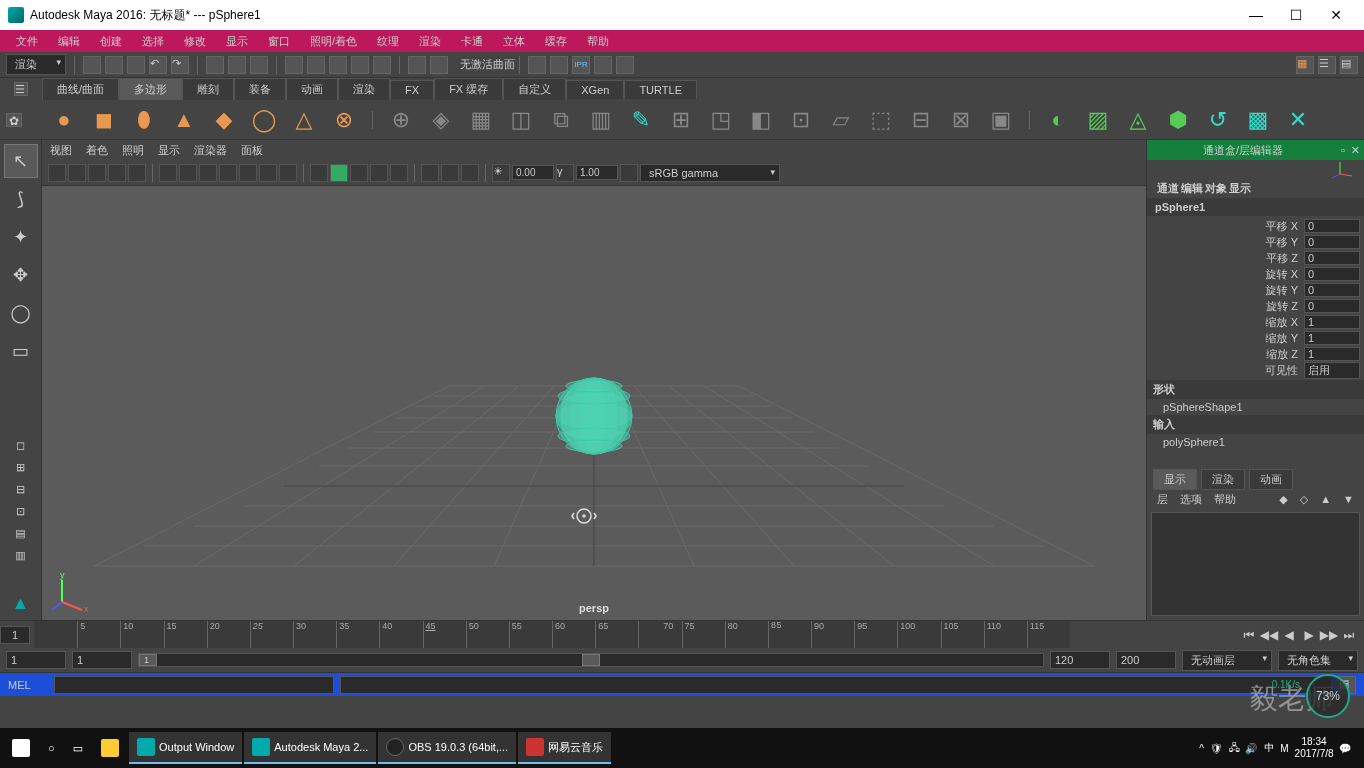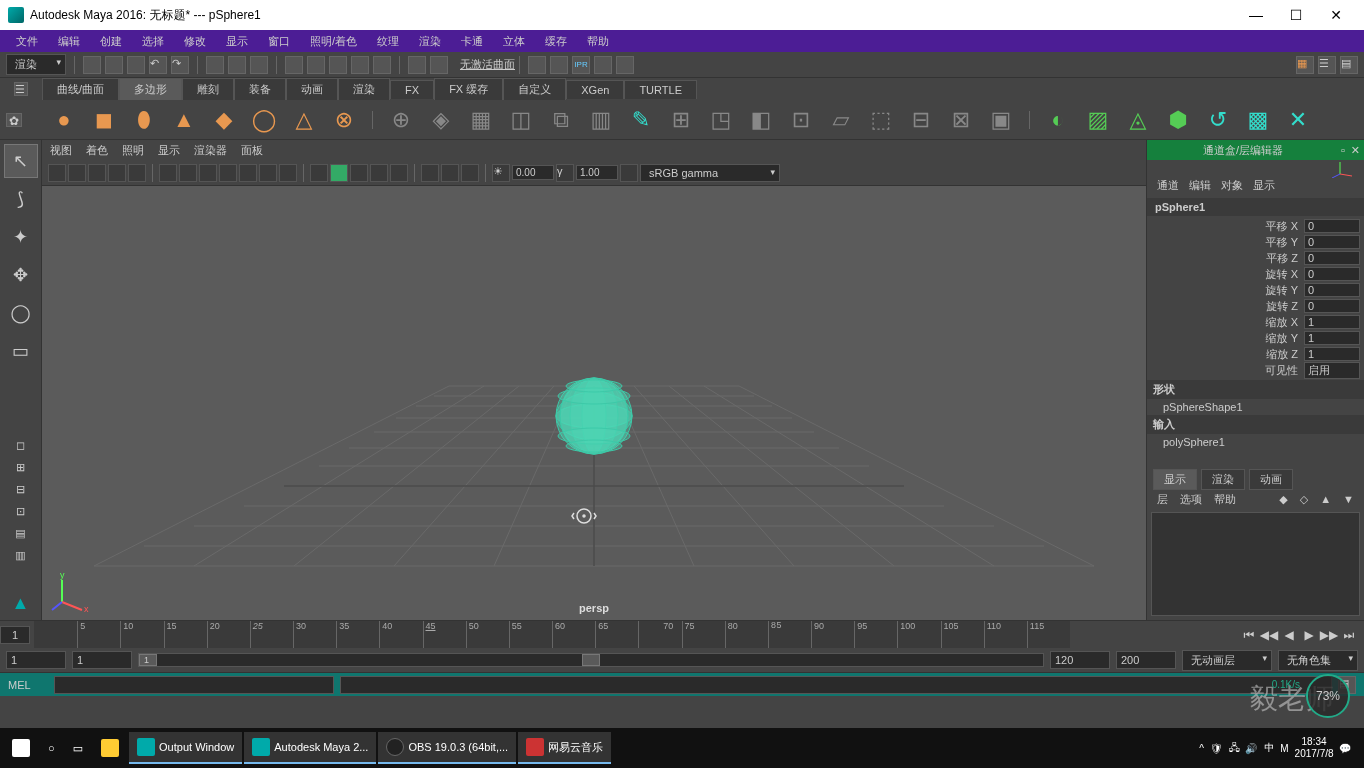--- a/index.html
+++ b/index.html
@@ -1,21 +1,21 @@
 <!DOCTYPE html>
 <html><head>
 <meta charset="utf-8">
 <style>
 * { margin:0; padding:0; box-sizing:border-box; font-family:"Microsoft YaHei",Arial,sans-serif; user-select:none; }
 body { width:1364px; height:768px; background:#444; color:#ccc; font-size:11px; overflow:hidden; position:relative; }
 .titlebar { height:30px; background:#fff; color:#000; display:flex; align-items:center; padding:0 8px; font-size:12px; }
 .titlebar .logo { width:16px; height:16px; background:linear-gradient(135deg,#0aa,#066); border-radius:2px; margin-right:6px; }
 .titlebar .spacer { flex:1; }
 .titlebar .winbtn { width:40px; text-align:center; font-size:14px; cursor:pointer; }
-.menubar { height:22px; background:#4c1d95; display:flex; align-items:center; padding:0 6px; gap:0; }
+.menubar { height:22px; background:#be185d; display:flex; align-items:center; padding:0 6px; gap:0; }
 .menubar span { padding:2px 10px; cursor:pointer; }
 .statusline { height:26px; background:#444; display:flex; align-items:center; padding:0 6px; gap:4px; border-bottom:1px solid #333; }
 .combobox { background:#2a2a2a; border:1px solid #555; padding:2px 20px 2px 8px; position:relative; min-width:60px; }
 .combobox::after { content:"▾"; position:absolute; right:4px; top:2px; font-size:9px; }
 .sep { width:1px; height:18px; background:#666; margin:0 4px; }
 .tbtn { width:18px; height:18px; background:#555; border:1px solid #666; cursor:pointer; display:inline-block; }
 .shelftabs { height:22px; background:#444; display:flex; align-items:center; gap:0; }
 .shelftabs .stab { padding:3px 14px; background:#3a3a3a; border:1px solid #555; border-bottom:none; cursor:pointer; }
 .shelftabs .stab.active { background:#5a5a5a; }
 .shelf { height:40px; background:#444; display:flex; align-items:center; padding:0 6px; gap:8px; border-bottom:1px solid #333; }
@@ -31,21 +31,21 @@
 .panelmenu { height:20px; display:flex; align-items:center; padding:0 8px; gap:14px; background:#444; }
 .panelmenu span { cursor:pointer; }
 .paneltb { height:26px; display:flex; align-items:center; padding:0 6px; gap:2px; background:#444; border-bottom:1px solid #333; }
 .paneltb .pb { width:18px; height:18px; background:#3a3a3a; border:1px solid #555; cursor:pointer; display:inline-block; }
 .paneltb input { width:42px; background:#2a2a2a; border:1px solid #555; color:#ccc; font-size:10px; padding:1px 3px; }
 .viewport { flex:1; background:#5b5b5b; position:relative; overflow:hidden; }
 .vplabel { position:absolute; bottom:6px; left:50%; transform:translateX(-50%); color:#ddd; font-size:11px; font-weight:bold; }
 .axis-gizmo { position:absolute; bottom:8px; left:8px; width:40px; height:40px; }
 .chanbox { width:218px; background:#444; border-left:1px solid #333; display:flex; flex-direction:column; font-size:11px; }
 .chanhdr { height:20px; background:#15803d; display:flex; align-items:center; justify-content:center; gap:6px; padding:0 4px; }
-.chantabs { height:20px; display:flex; gap:10px; padding:0 10px; align-items:flex-start; }
+.chantabs { height:20px; display:flex; gap:2px; padding:0 10px; align-items:center;font-weight:bold; }
 .chantabs span { cursor:pointer; }
 .objname { padding:3px 8px; font-weight:bold; background:#3a3a3a; }
 .attrs { padding:2px 0; }
 .attrrow { display:flex; height:16px; align-items:center; }
 .attrrow .lbl { flex:1; text-align:right; padding-right:6px; color:#ccc; }
 .attrrow .val { width:56px; background:#2a2a2a; border:1px solid #555; padding:0 3px; margin-right:4px; }
 .secthdr { padding:2px 6px; background:#3a3a3a; font-weight:bold; }
 .subitem { padding:2px 16px; }
 .layertabs { height:22px; display:flex; align-items:center; gap:4px; padding:0 6px; margin-top:18px; }
 .layertabs .lt { padding:2px 10px; background:#3a3a3a; border:1px solid #555; cursor:pointer; }
@@ -55,21 +55,21 @@
 .timeslider { height:28px; background:#444; display:flex; align-items:center; border-top:1px solid #333; position:relative; }
 .timeslider .ticks { flex:1; height:100%; position:relative; background:#3a3a3a; margin:0 4px; overflow:hidden; }
 .tick { position:absolute; top:0; height:100%; border-left:1px solid #666; font-size:9px; padding-left:2px; color:#aaa; }
 .framefield { width:30px; background:#2a2a2a; border:1px solid #555; color:#ccc; text-align:center; padding:2px; }
 .playctrls { display:flex; gap:2px; padding:0 6px; }
 .playctrls .pc { width:18px; height:18px; display:flex; align-items:center; justify-content:center; cursor:pointer; font-size:12px; color:#ccc; }
 .rangeslider { height:24px; background:#444; display:flex; align-items:center; gap:6px; padding:0 6px; }
 .rangeslider input { width:60px; background:#2a2a2a; border:1px solid #555; color:#ccc; padding:2px 4px; font-size:11px; }
 .rangetrack { flex:1; height:14px; background:#2a2a2a; border:1px solid #555; position:relative; }
 .rangehandle { position:absolute; height:100%; background:#5a5a5a; border:1px solid #777; }
-.cmdline { height:24px; background:#0f766e; display:flex; align-items:center; gap:6px; padding:0 8px; border-top:1px solid #333; }
+.cmdline { height:24px; background:#1d4ed8; display:flex; align-items:center; gap:6px; padding:0 8px; border-top:1px solid #333; }
 .cmdline .lang { width:40px; }
 .cmdline input { flex:1; background:#2a2a2a; border:1px solid #555; color:#ccc; padding:2px 4px; font-size:11px; }
 .taskbar { height:40px; background:#111; display:flex; align-items:center; padding:0 4px; gap:2px; position:absolute; bottom:0; left:0; right:0; }
 .taskbar .tbitem { height:32px; padding:0 8px; display:flex; align-items:center; gap:4px; color:#fff; font-size:11px; cursor:pointer; }
 .taskbar .tbitem.active { background:#333; border-bottom:2px solid #76b9ed; }
 .taskbar .tbicon { width:18px; height:18px; border-radius:2px; }
 .taskbar .tray { margin-left:auto; display:flex; align-items:center; gap:6px; color:#fff; font-size:10px; padding-right:8px; }
 .taskbar .clock { text-align:center; line-height:1.2; }
 .watermark { position:absolute; right:30px; bottom:50px; font-size:28px; color:rgba(200,200,200,0.6); font-weight:300; pointer-events:none; }
 .watermark2 { position:absolute; right:20px; bottom:16px; font-size:20px; color:rgba(200,200,200,0.5); pointer-events:none; }
@@ -119,21 +119,21 @@
   <div class="tbtn"></div>
   <div class="sep"></div>
   <div class="tbtn"></div>
   <div class="tbtn"></div>
   <div class="tbtn"></div>
   <div class="tbtn"></div>
   <div class="tbtn"></div>
   <div class="sep"></div>
   <div class="tbtn"></div>
   <div class="tbtn"></div>
-  <span style="margin-left:8px;text-decoration:underline;">无激活曲面</span>
+  <span style="margin-left:8px;">无激活曲面</span>
   <div class="sep" style="margin-left:auto"></div>
   <div class="tbtn"></div>
   <div class="tbtn"></div>
   <div class="tbtn" style="color:#6cf;font-size:8px;text-align:center;line-height:16px;">IPR</div>
   <div class="tbtn"></div>
   <div class="tbtn"></div>
   <div style="flex:1"></div>
   <div class="tbtn" style="color:#e89850">▦</div>
   <div class="tbtn">☰</div>
   <div class="tbtn">▤</div>

